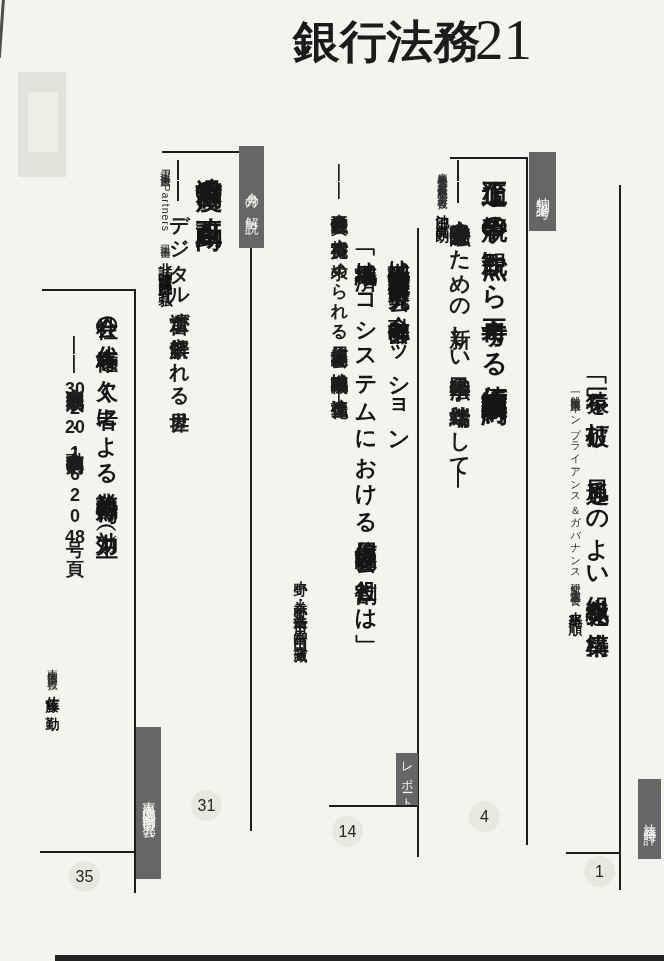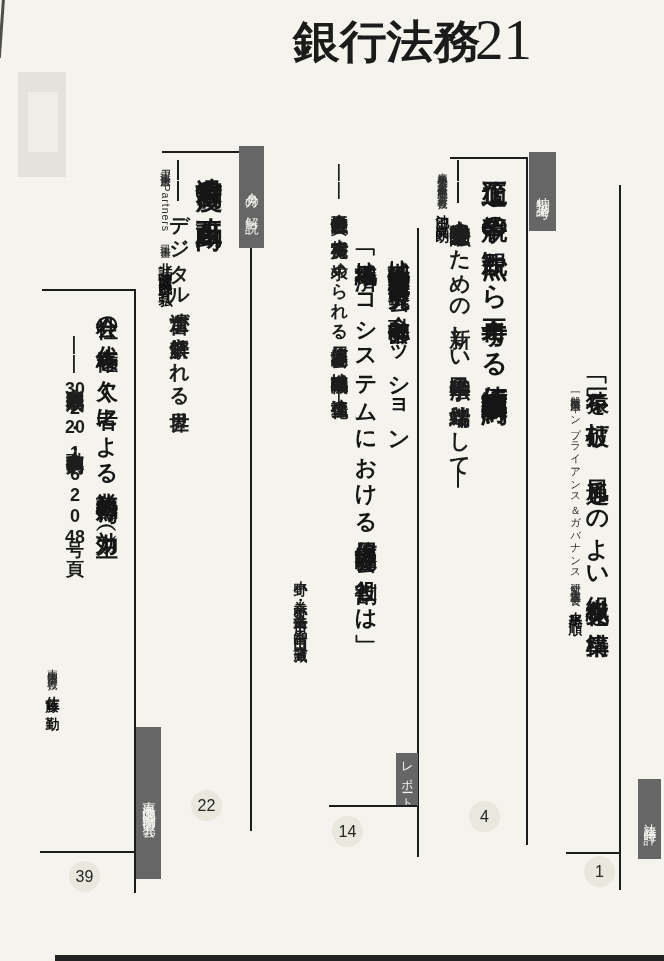--- a/index.html
+++ b/index.html
@@ -126,31 +126,31 @@
   <div class="abs circle" id="s3-circle">14</div>
 
   <div class="abs hline" id="s4-hline-top"></div>
   <div class="abs rule" id="s4-rule"></div>
   <div class="abs label-box" id="s4-label">今月の解説</div>
   <div class="abs v title" id="s4-title">遺言制度の改正動向</div>
   <div class="abs v sub" id="s4-sub">——デジタル遺言が解禁される世界</div>
   <div class="abs v aff" id="s4-aff">
     <span>司法書士法人F&amp;Partners 司法書士</span><span class="author-inline">北詰 健太郎・浅野 真弘</span>
   </div>
-  <div class="abs circle" id="s4-circle">22</div>
+  <div class="abs circle" id="s4-circle">31</div>
 
   <div class="abs hline" id="s5-hline-top"></div>
   <div class="abs rule" id="s5-rule"></div>
   <div class="abs label-box" id="s5-label">東海地区判例研究会</div>
   <div class="abs v title" id="s5-title">会社の代表権を欠く者による業務執行行為の効力（上）</div>
   <div class="abs v sub" id="s5-sub"><span>——大阪地判平成</span><span class="tcy">30</span><span>・</span><span class="tcy">2</span><span>・</span><span class="tcy">20</span><span>金融・商事判例</span><span class="upright">1620</span><span>号</span><span class="tcy">48</span><span>頁</span></div>
   <div class="abs v aff" id="s5-aff">
     <span>南山大学法学部 教授</span><span class="author-inline">佐藤　勤</span>
   </div>
   <div class="abs hline" id="s5-hline-bottom"></div>
-  <div class="abs circle" id="s5-circle">39</div>
+  <div class="abs circle" id="s5-circle">35</div>
 
   <div class="abs" id="edge-line"></div>
   <div class="abs" id="showthrough"></div>
   <div class="abs" id="showthrough-inner"></div>
   <div class="abs" id="bottom-strip"></div>
 
 </div>
 
 </body></html>

